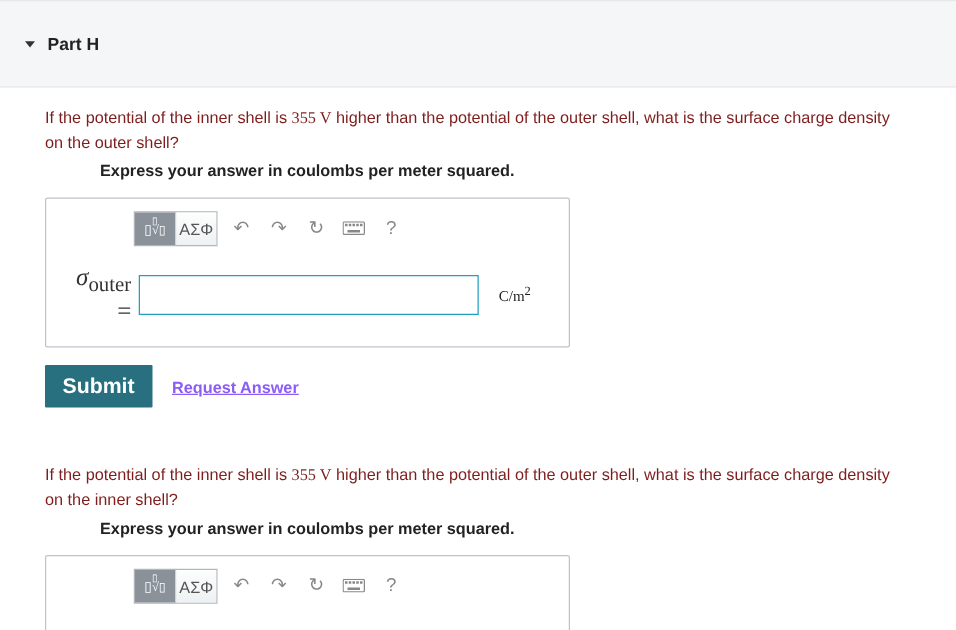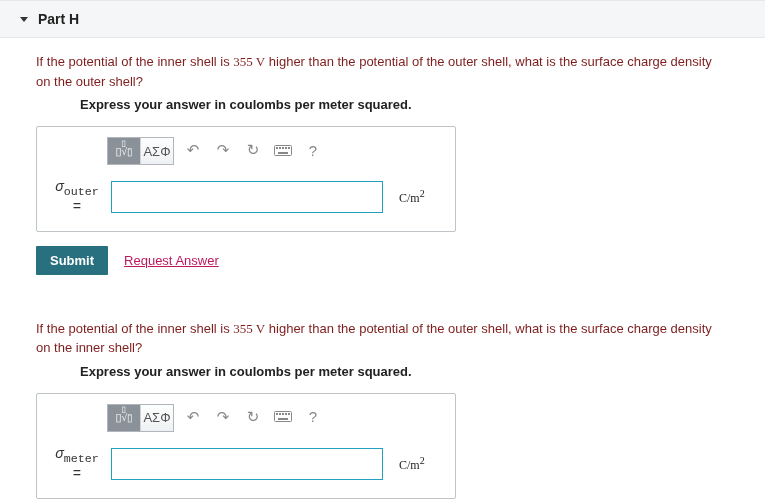--- a/index.html
+++ b/index.html
@@ -8,21 +8,21 @@
     font-size: 13px;
     color: #333;
     background: #fff;
     width: 765px;
   }
   .part-section {
     margin-bottom: 16px;
   }
   .part-header {
     background: #f5f6f7;
-    padding: 10px 20px;
+    padding: 26px 20px;
     display: flex;
     align-items: center;
     gap: 10px;
     border-top: 1px solid #e8e8e8;
     border-bottom: 1px solid #e8e8e8;
   }
   .part-header .title {
     font-weight: bold;
     font-size: 14px;
     color: #222;
@@ -93,24 +93,24 @@
     width: 30px;
     color: #888;
     font-size: 15px;
   }
   .input-row {
     display: flex;
     align-items: center;
   }
   .var-label {
     width: 56px;
-    text-align: center;
+    text-align: right;
     padding-right: 6px;
-    font-family: Liberation Mono, monospace;
-    font-size: 14px;
+    font-family: Liberation Serif, serif;
+    font-size: 20px;
     color: #333;
   }
   .answer-input {
     flex: none;
     width: 272px;
     height: 32px;
     border: 1px solid #22a0c0;
     outline: none;
     padding: 0 6px;
     font-size: 14px;
@@ -125,29 +125,29 @@
   .actions {
     margin-top: 14px;
     display: flex;
     align-items: center;
     gap: 16px;
   }
   .submit-btn {
     background: #28707f;
     color: #fff;
     font-weight: bold;
-    font-size: 13px;
+    font-size: 17px;
     padding: 7px 14px;
     border: none;
     cursor: pointer;
     border-radius: 1px;
   }
   .request-link {
-    color: #be185d;
-    font-weight: normal;
+    color: #8b5cf6;
+    font-weight: bold;
     text-decoration: underline;
     cursor: pointer;
     font-size: 13px;
   }
   .kbd-icon svg { display: block; }
 </style>
 </head>
 <body>
 
 <div class="part-section">

